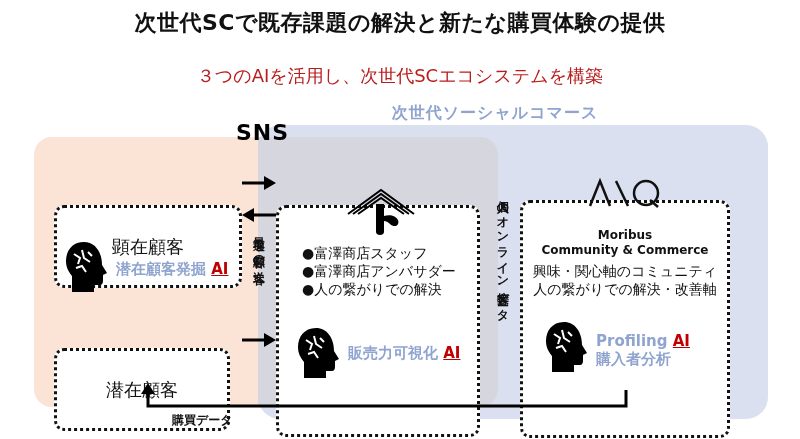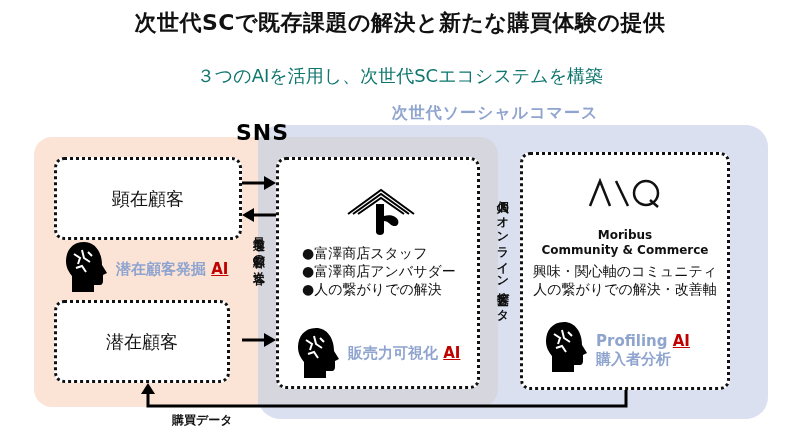--- a/index.html
+++ b/index.html
@@ -1,29 +1,29 @@
 <!DOCTYPE html>
 <html><head>
 <meta charset="utf-8">
 <style>
   html, body { margin: 0; padding: 0; background: #ffffff; }
   body { width: 800px; height: 439px; position: relative; overflow: hidden;
          font-family: "DejaVu Sans", "Liberation Sans", sans-serif; color: #111; }
   .abs { position: absolute; }
   .title { left: 0; width: 800px; top: 8px; text-align: center; font-size: 22px; font-weight: bold; letter-spacing: 0.5px; }
-  .subtitle { left: 0; width: 800px; top: 64px; text-align: center; font-size: 18px; color: #0f766e; }
+  .subtitle { left: 0; width: 800px; top: 64px; text-align: center; font-size: 18px; color: #b91c1c; }
 
   .bg-sns { left: 34px; top: 137px; width: 390px; height: 270px; background: #fbe3d6; border-radius: 18px; }
   .bg-platform { left: 258px; top: 125px; width: 510px; height: 294px; background: #dbe0f0; border-radius: 22px; }
   .bg-sns-overlap { left: 258px; top: 137px; width: 240px; height: 270px; background: #d6d6de; border-radius: 0 18px 18px 0; }
 
   .label-sns { left: 236px; top: 120px; font-size: 22px; font-weight: bold; color: #000000; letter-spacing: 1px; }
   .label-platform { left: 370px; top: 103px; width: 250px; text-align: center; font-size: 16px; font-weight: bold; color: #8fa4cf; line-height: 20px; letter-spacing: 1px; }
 
-  .dotbox { border: 3px dotted #111; border-radius: 10px; background: #fff; box-sizing: border-box; }
+  .dotbox { border: 3px dotted #111; border-radius: 10px; background: #fff; box-sizing: border-box; margin-top: 48px; }
   .box-kenzai { left: 54px; top: 157px; width: 188px; height: 83px; }
   .box-senzai { left: 54px; top: 300px; width: 176px; height: 83px; }
   .box-center { left: 276px; top: 157px; width: 204px; height: 232px; }
   .box-right  { left: 520px; top: 152px; width: 210px; height: 238px; }
 
   .box-text { position: absolute; left: 0; right: 0; top: 50%; transform: translateY(-50%); text-align: center; font-size: 18px; }
 
   .ai-label { font-size: 15px; font-weight: bold; color: #8fa4cf; }
   .ai-red { color: #c00000; font-weight: bold; text-decoration: underline; }
 

